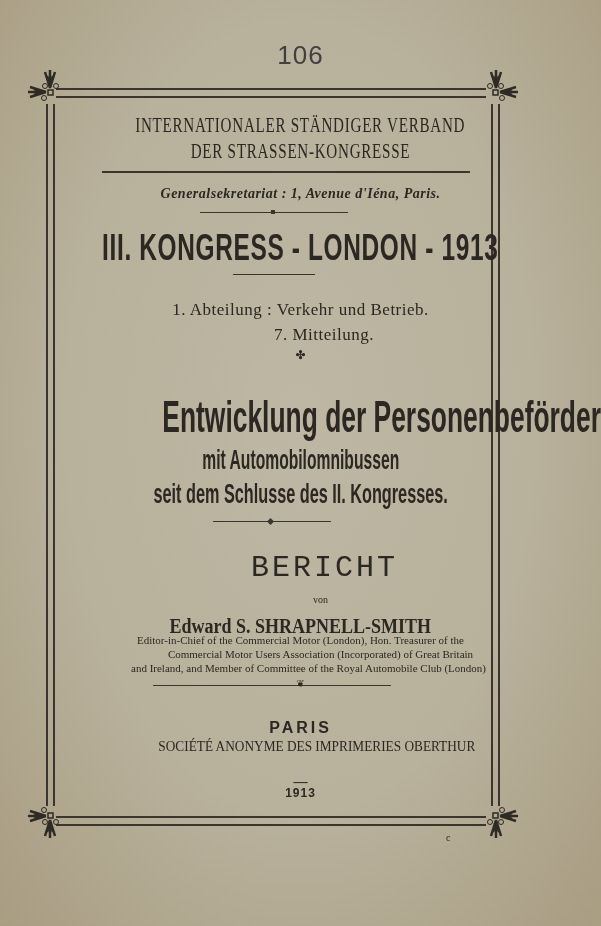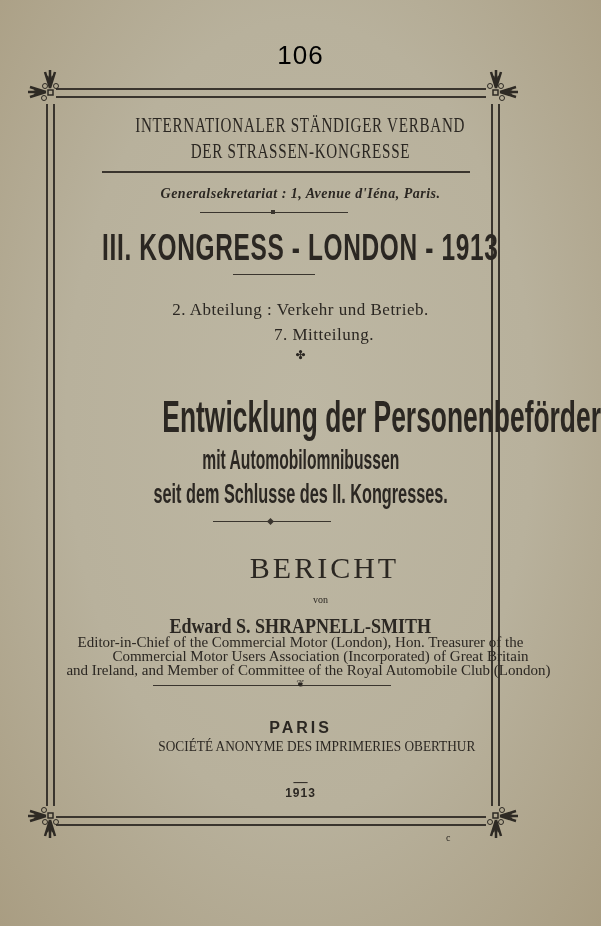--- a/index.html
+++ b/index.html
@@ -9,21 +9,21 @@
     background-image:
       radial-gradient(ellipse at 50% 45%, #bdb7a3 0%, #b8b19c 55%, #a99d82 100%);
     color: #2b2722;
     font-family: "Liberation Serif", serif;
   }
   .page { position: absolute; inset: 0; }
   .abs { position: absolute; left: 0; right: 0; text-align: center; white-space: nowrap; }
 
   .page-number {
     top: 40px; left: 0; right: 0;
-    font-family: "Liberation Sans", sans-serif; font-size: 26px; letter-spacing: 1px; color: #000000;
+    font-family: "Liberation Sans", sans-serif; font-size: 26px; letter-spacing: 1px; color: #404040;
   }
 
   
   .hline { position: absolute; height: 2px; background: #3a352e; }
   .vline { position: absolute; width: 2px; background: #3a352e; }
 
   .corner { position: absolute; width: 44px; height: 44px; }
 
   .org-line1 { top: 113px; font-size: 21px; letter-spacing: 1px; }
   .org-line2 { top: 139px; font-size: 21px; letter-spacing: 1px; }
@@ -39,25 +39,25 @@
   .abteilung { top: 300px; font-size: 17px; letter-spacing: 0.5px; }
   .mitteilung { top: 325px; font-size: 17px; left: 47px; letter-spacing: 0.5px; }
 
   .title1 { top: 392px; font-size: 44px; font-weight: bold; }
   .title1 span { display: inline-block; transform: scaleX(0.60); font-family: "Liberation Sans", sans-serif; }
   .title2 { top: 445px; font-size: 27px; font-weight: bold; }
   .title2 span { display: inline-block; transform: scaleX(0.58); font-family: "Liberation Sans", sans-serif; }
   .title3 { top: 478px; font-size: 28px; font-weight: bold; }
   .title3 span { display: inline-block; transform: scaleX(0.58); font-family: "Liberation Sans", sans-serif; }
 
-  .bericht { top: 551px; font-size: 30px; letter-spacing: 3px; font-family: Liberation Serif, serif; padding-left: 48px; }
+  .bericht { top: 551px; font-size: 30px; letter-spacing: 3px; font-family: Liberation Mono, monospace; padding-left: 48px; }
   .von { top: 594px; font-size: 10px; padding-left: 40px; }
   .author { top: 615px; font-size: 20px; font-weight: bold; }
   .author span { display: inline-block; transform: scaleX(0.9); }
-  .affil { font-size: 15px; }
+  .affil { font-size: 11px; }
   .affil1 { top: 634px; }
   .affil2 { top: 648px; margin-left: 40px; }
   .affil3 { top: 662px; margin-left: 16px; }
 
   .paris { top: 719px; font-family: "Liberation Sans", sans-serif; font-weight: bold; font-size: 16px; letter-spacing: 3px; }
   .publisher { top: 739px; font-size: 14px; margin-left: 32px; }
   .publisher span { display: inline-block; transform: scaleX(0.95); }
   .address { top: 757px; font-size: 14px; }
   .address .sc { font-size: 10px; letter-spacing: 0.5px; }
   .dash { top: 774px; font-size: 14px; font-weight: bold; }
@@ -131,21 +131,21 @@
 
   <div class="abs secretariat">Generalsekretariat : 1, Avenue d'Iéna, Paris.</div>
 
   <div class="rule" style="left:200px; top:212px; width:148px;"></div>
   <div style="position:absolute; left:271px; top:210px; width:4px; height:4px; background:#3a352e;"></div>
 
   <div class="abs congress"><span>III. KONGRESS - LONDON - 1913</span></div>
 
   <div class="rule" style="left:233px; top:274px; width:82px;"></div>
 
-  <div class="abs abteilung">2. Abteilung : Verkehr und Betrieb.</div>
+  <div class="abs abteilung">1. Abteilung : Verkehr und Betrieb.</div>
   <div class="abs mitteilung">7. Mitteilung.</div>
 
   <div class="abs" style="top:348px; font-size:12px;">✤</div>
 
   <div class="abs title1"><span>Entwicklung der Personenbeförderung</span></div>
   <div class="abs title2"><span>mit Automobilomnibussen</span></div>
   <div class="abs title3"><span>seit dem Schlusse des II. Kongresses.</span></div>
 
   <div class="rule" style="left:213px; top:521px; width:118px;"></div>
   <div style="position:absolute; left:268px; top:519px; width:5px; height:5px; background:#3a352e; transform:rotate(45deg);"></div>

